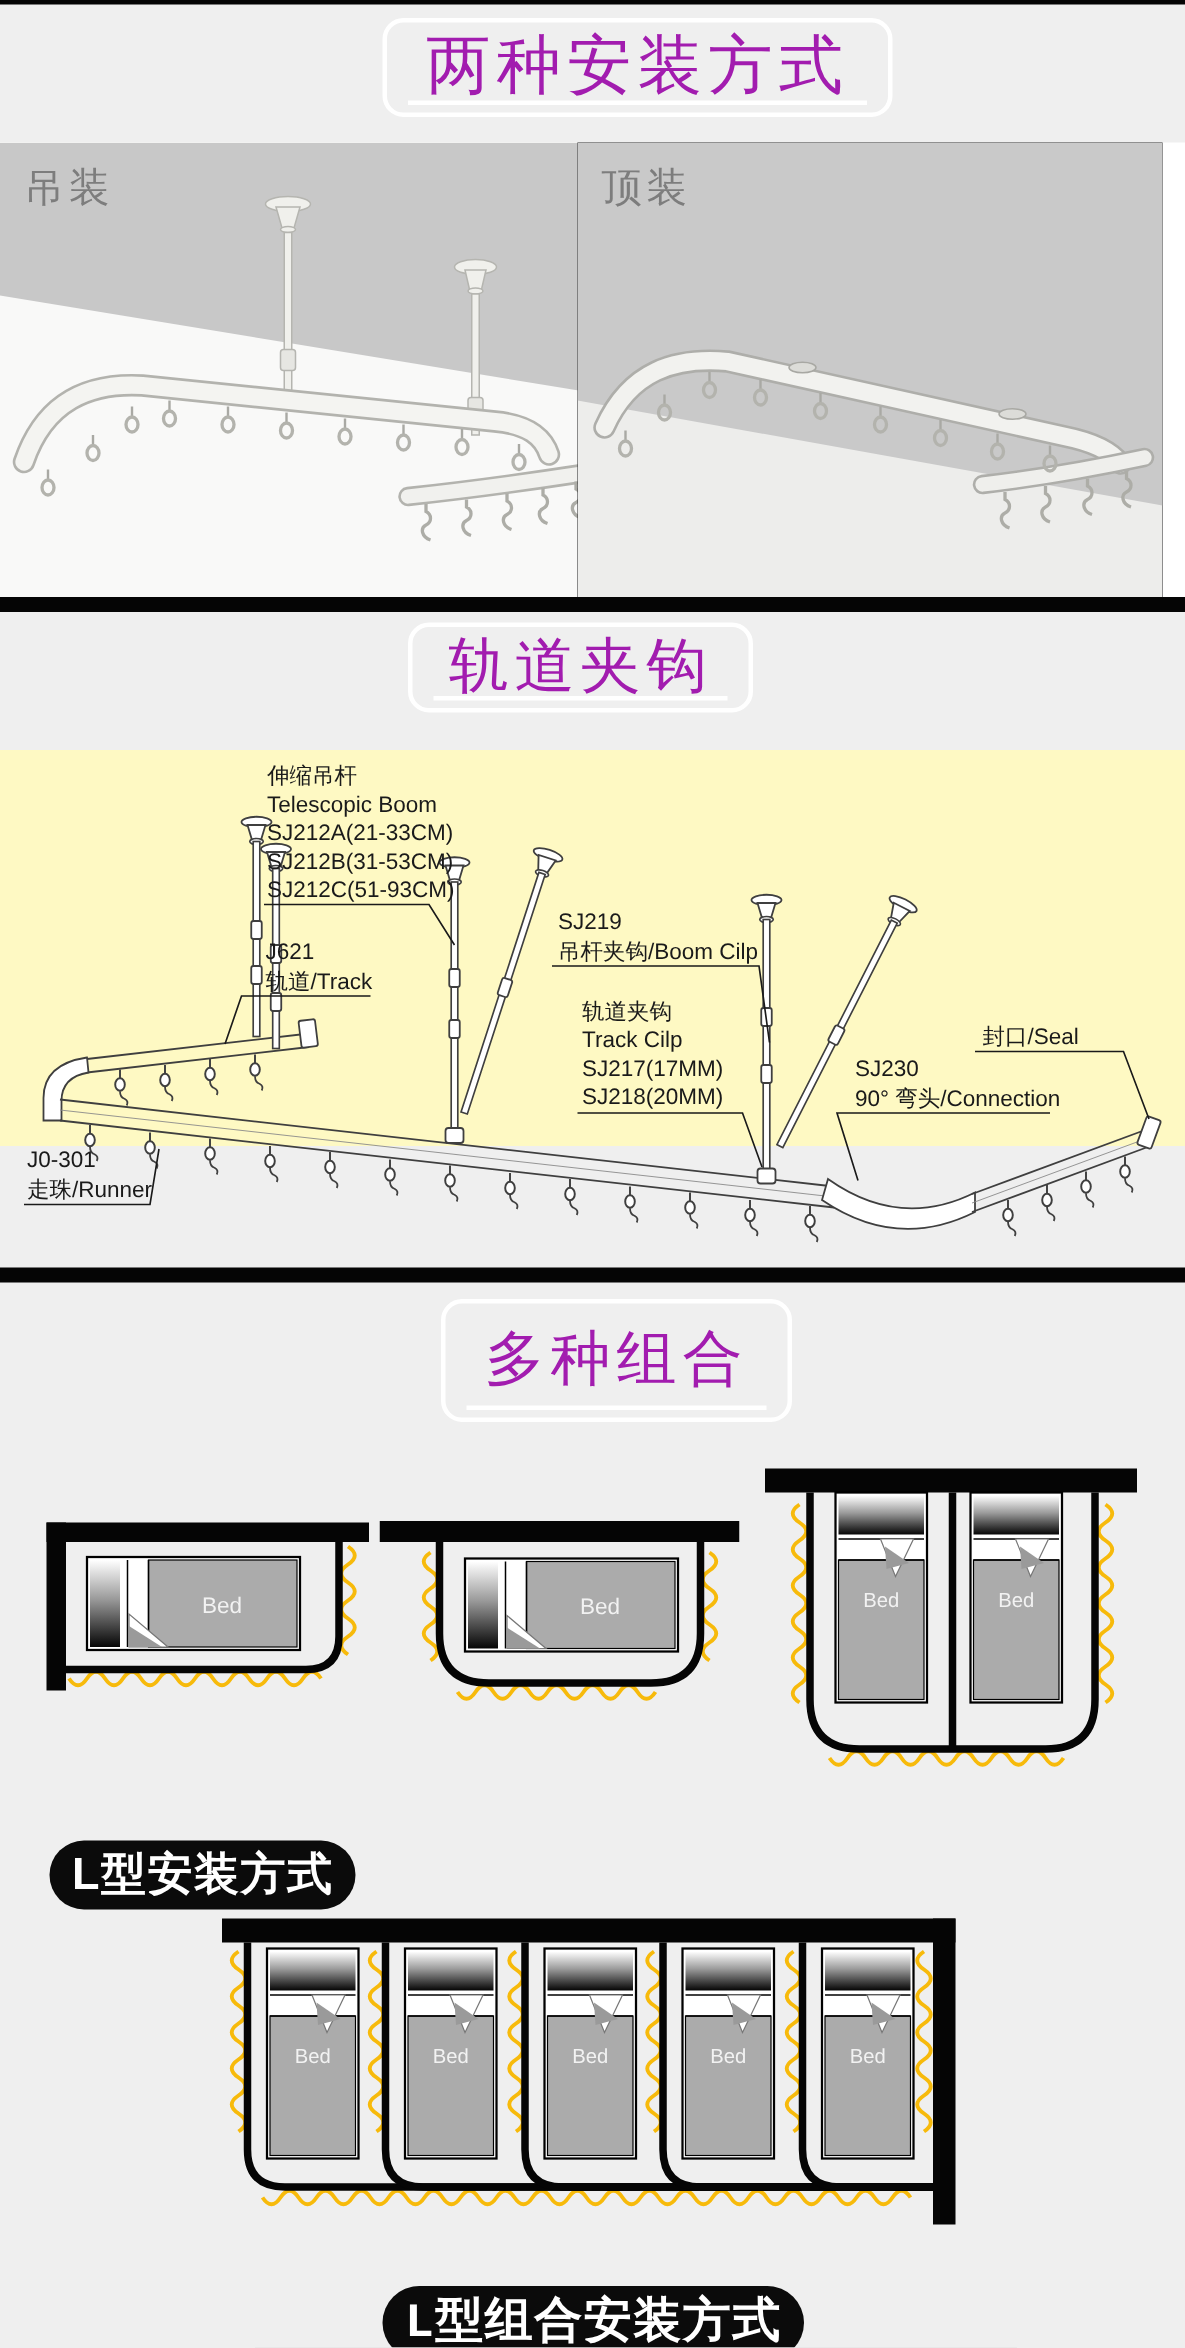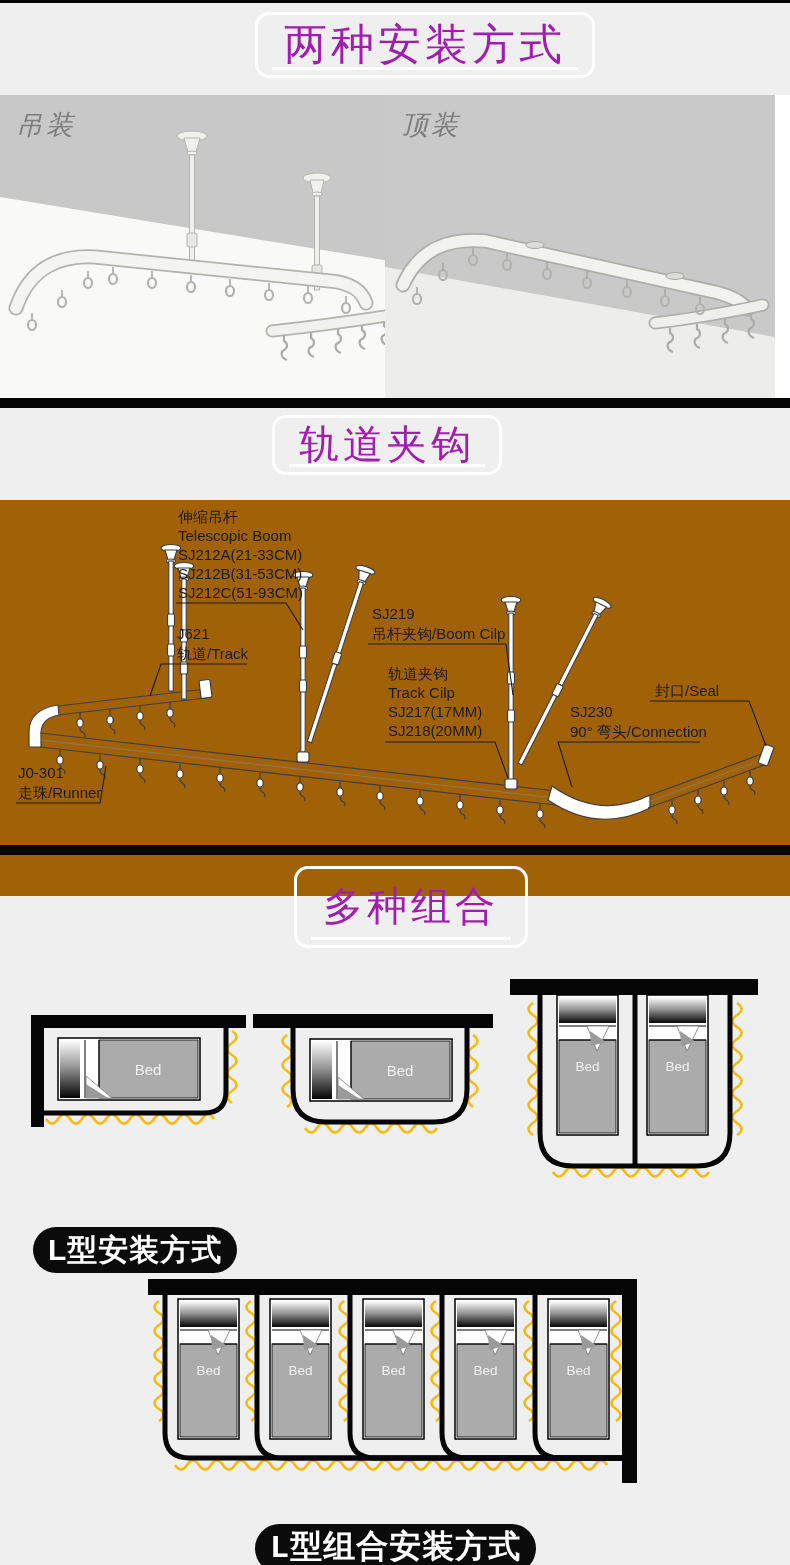--- a/index.html
+++ b/index.html
@@ -13,28 +13,28 @@
   
   .tbox { position:absolute; border:3px solid #fff; border-radius:14px; color:#a21caf;
           text-align:center; white-space:nowrap; letter-spacing:4px; background:transparent; }
   .tbox .tline { position:absolute; left:14px; right:14px; bottom:5px; height:3px; background:#fff; }
   #tbox1 { left:255px; top:12px;  height:60px; line-height:58px; font-size:43px; padding:0 26px; }
   #tbox2 { left:272px; top:415px; height:54px; line-height:52px; font-size:40px; padding:0 24px; }
   #tbox3 { left:294px; top:866px; height:56px; line-height:54px; font-size:40px; padding:10px 26px; }
 
   
   .photos { position:absolute; left:0; top:95px; width:790px; height:303px; background:#fff; }
-  .photo { position:absolute; top:0; height:303px; overflow:hidden;font-style:italic; }
+  .photo { position:absolute; top:0; height:303px; overflow:hidden; }
   #photo-left  { left:0;   width:396px; background:#f9f9f8; }
   #photo-right { left:385px; width:390px; background:#000000; }
   .photo-label { position:absolute; top:12px; left:16px; font-size:27px; color:#7d7d7d; letter-spacing:3px; }
   .photo svg { position:absolute; left:0; top:0; }
 
   
-  #diagram-wrap { position:absolute; left:0; top:500px; width:790px; height:396px; background:#a16207; }
+  #diagram-wrap { position:absolute; left:0; top:500px; width:790px; height:264px; background:#fef9c3; }
   #diagram-wrap svg { display:block; }
   text.lbl { font-family:"Liberation Sans","DejaVu Sans",sans-serif; font-size:15px; fill:#1a1a1a; }
 
   
   .combo { position:absolute; }
   #combo-l { left:28px;  top:1005px; }
   #combo-u { left:253px; top:1005px; }
   #combo-e { left:505px; top:975px; }
   #combo-x { left:145px; top:1275px; }
 

